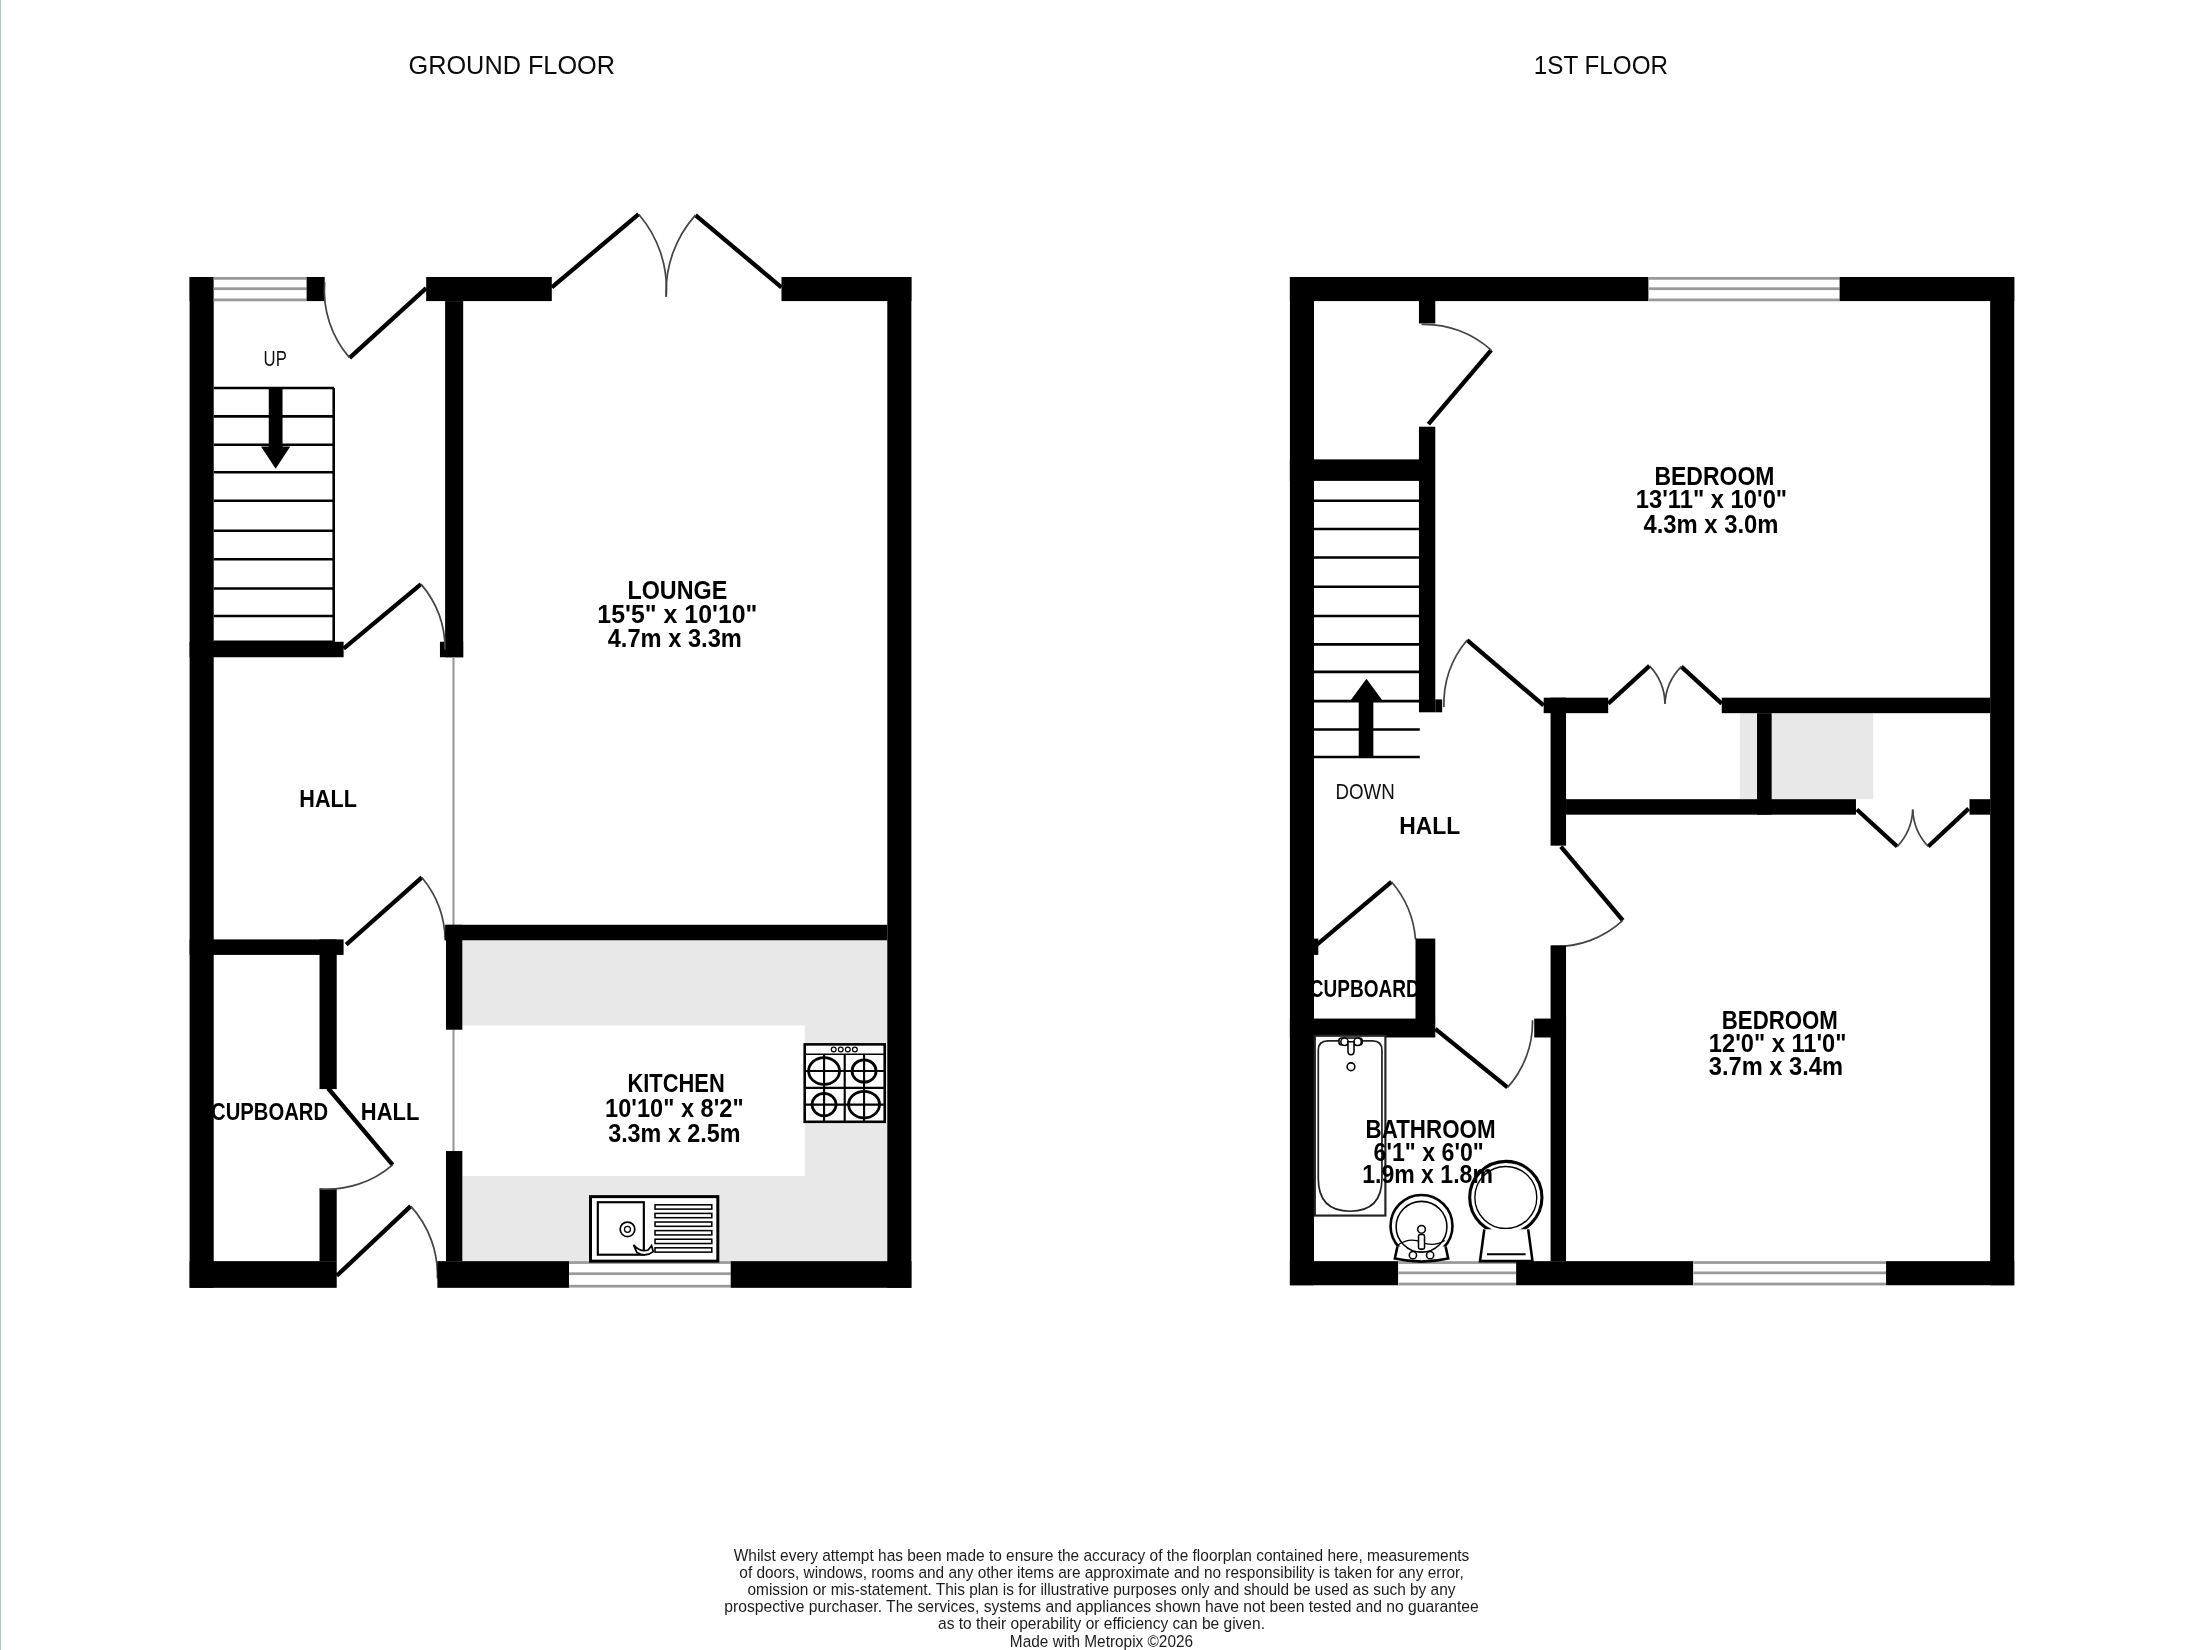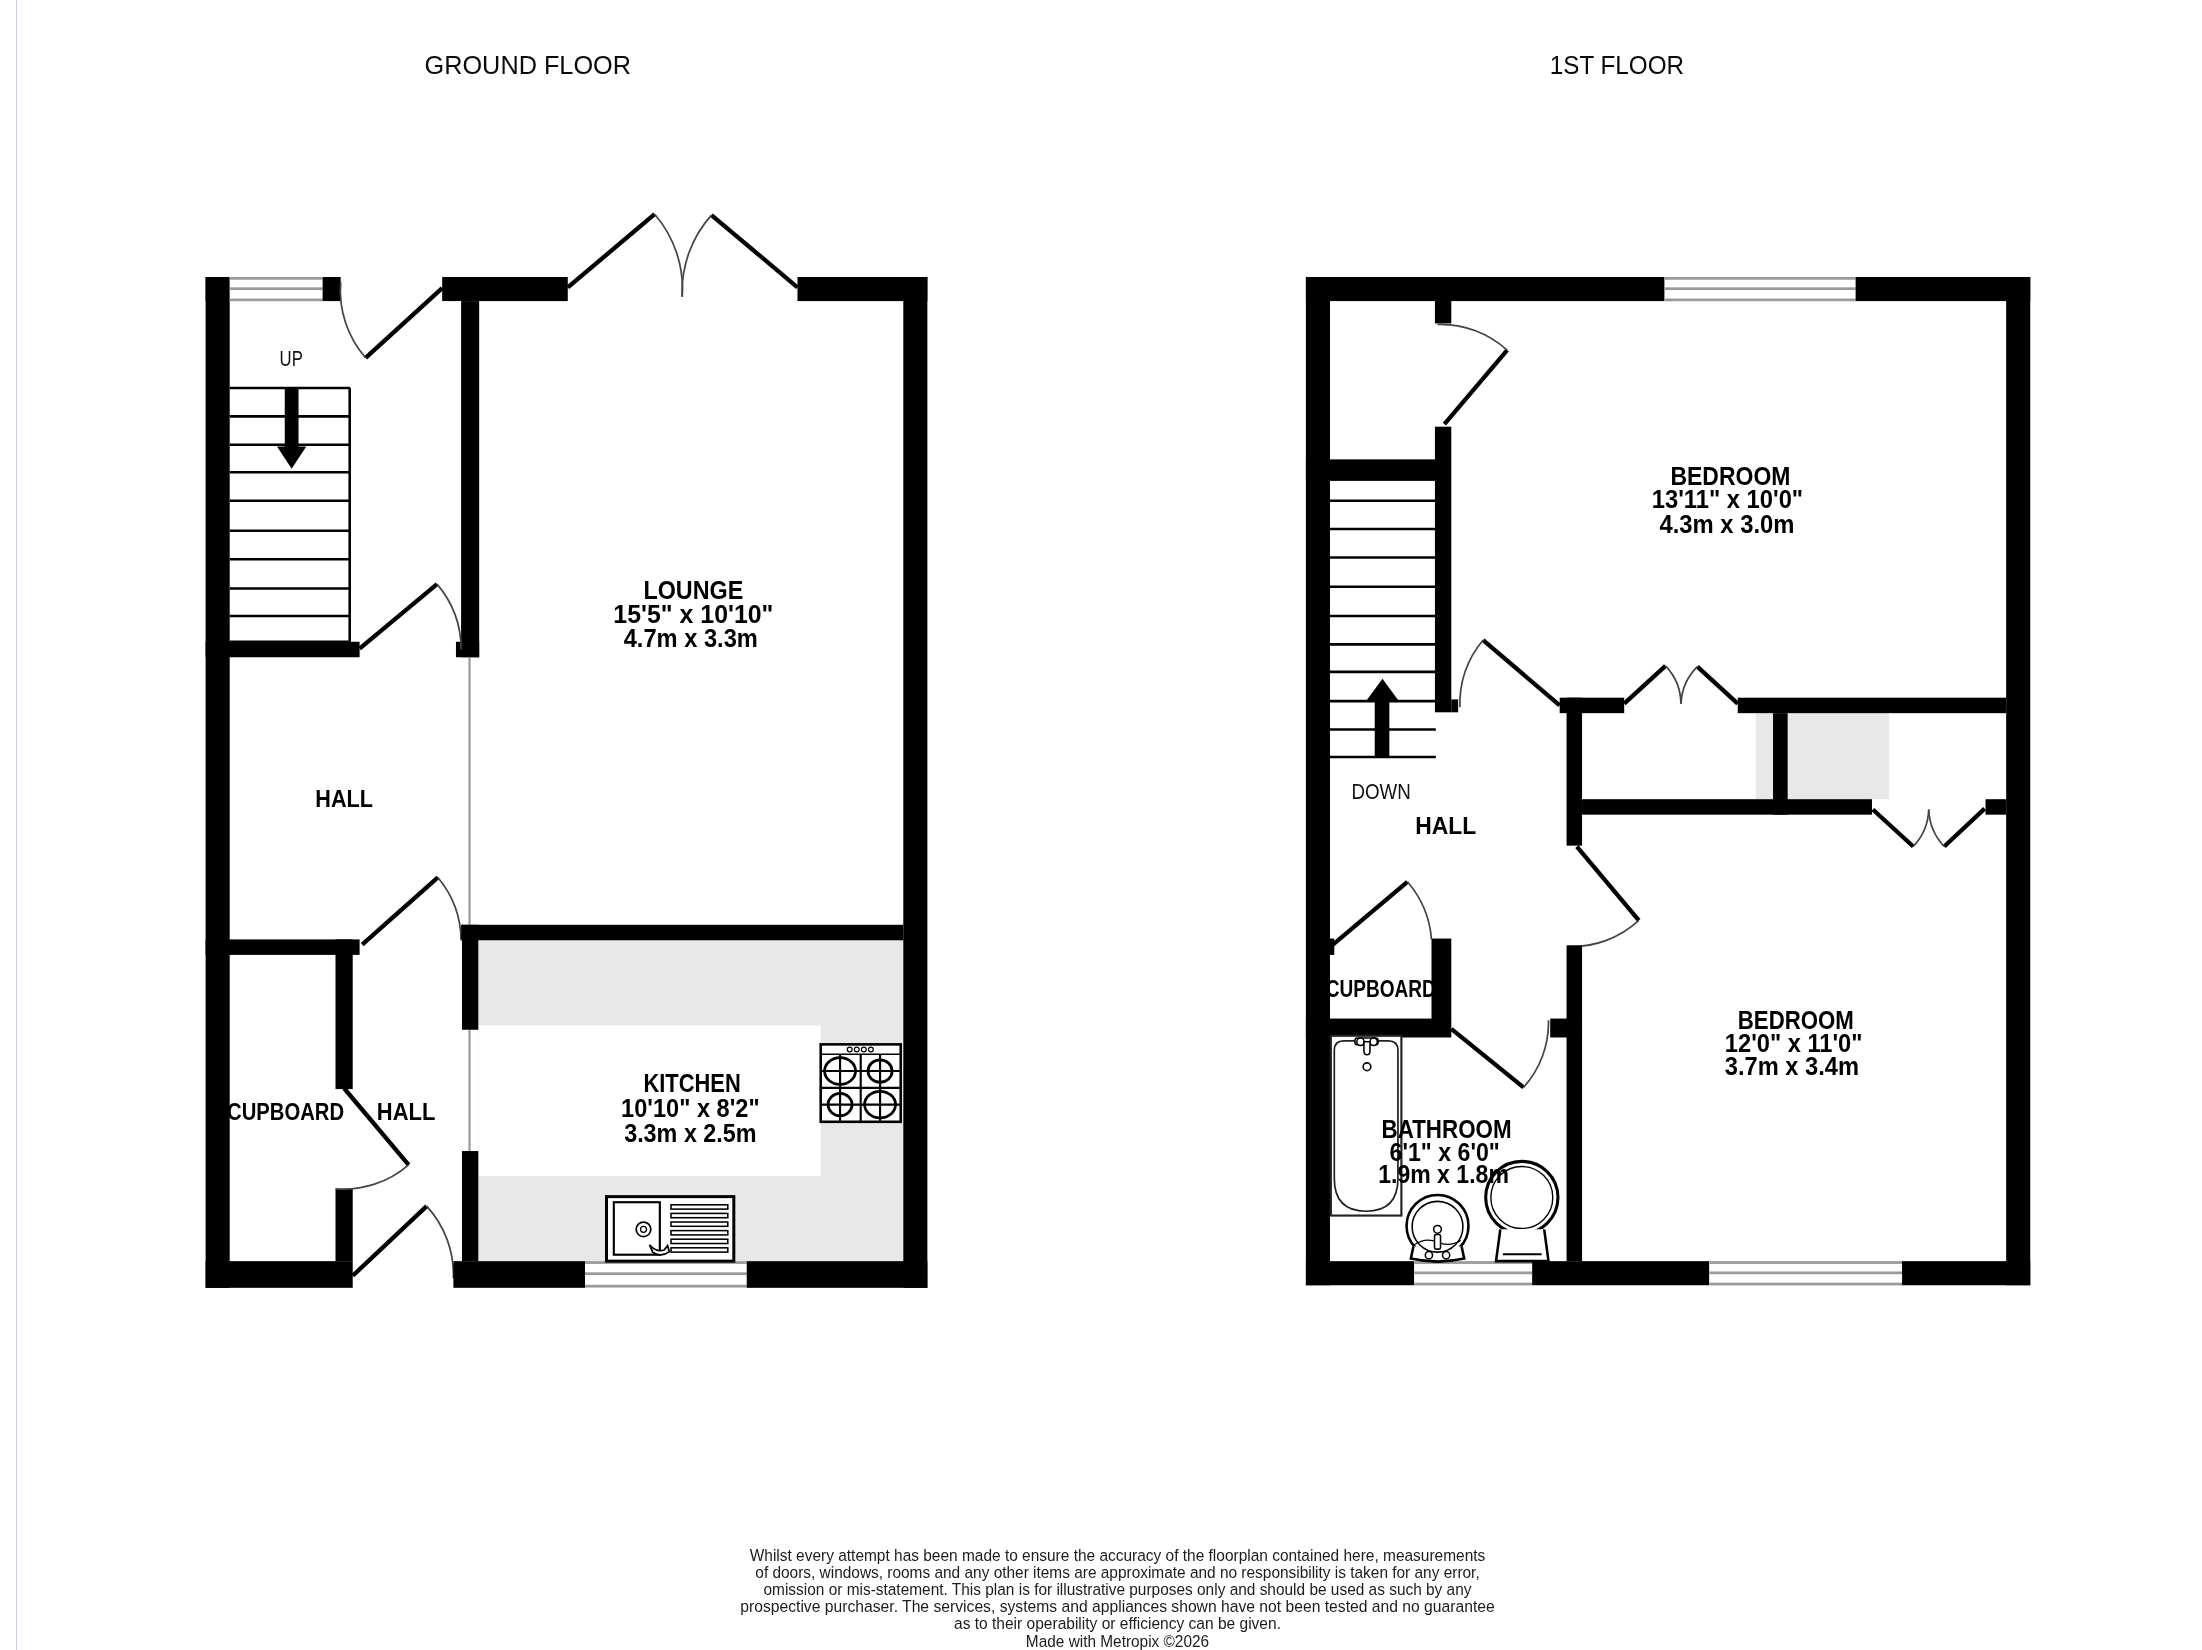--- a/index.html
+++ b/index.html
@@ -1,16 +1,16 @@
 <!DOCTYPE html>
 <html style="font-size:13.8px"><head>
 <meta charset="utf-8">
 <style>
   html,body{margin:0;padding:0;background:#ffffff;}
-  .wrap{width:2112px;height:1650px;position:relative;background:#8b5cf6;margin-left:16px;}
+  .wrap{width:2112px;height:1650px;position:relative;background:#0369a1;}
   svg{display:block;}
   text{font-family:"Liberation Sans",sans-serif;fill:#000;-webkit-font-smoothing:antialiased;}
   .rl{font-weight:bold;font-size:30px;text-anchor:middle;}
   .rm{font-weight:bold;font-size:28px;text-anchor:middle;}
   .ti{font-size:29px;text-anchor:middle;fill:#0a0a0a;}
   .sm{font-size:25px;text-anchor:middle;fill:#111;}
   .dc{font-size:20px;text-anchor:middle;fill:#1c1c1c;}
 </style>
 </head>
 <body>

